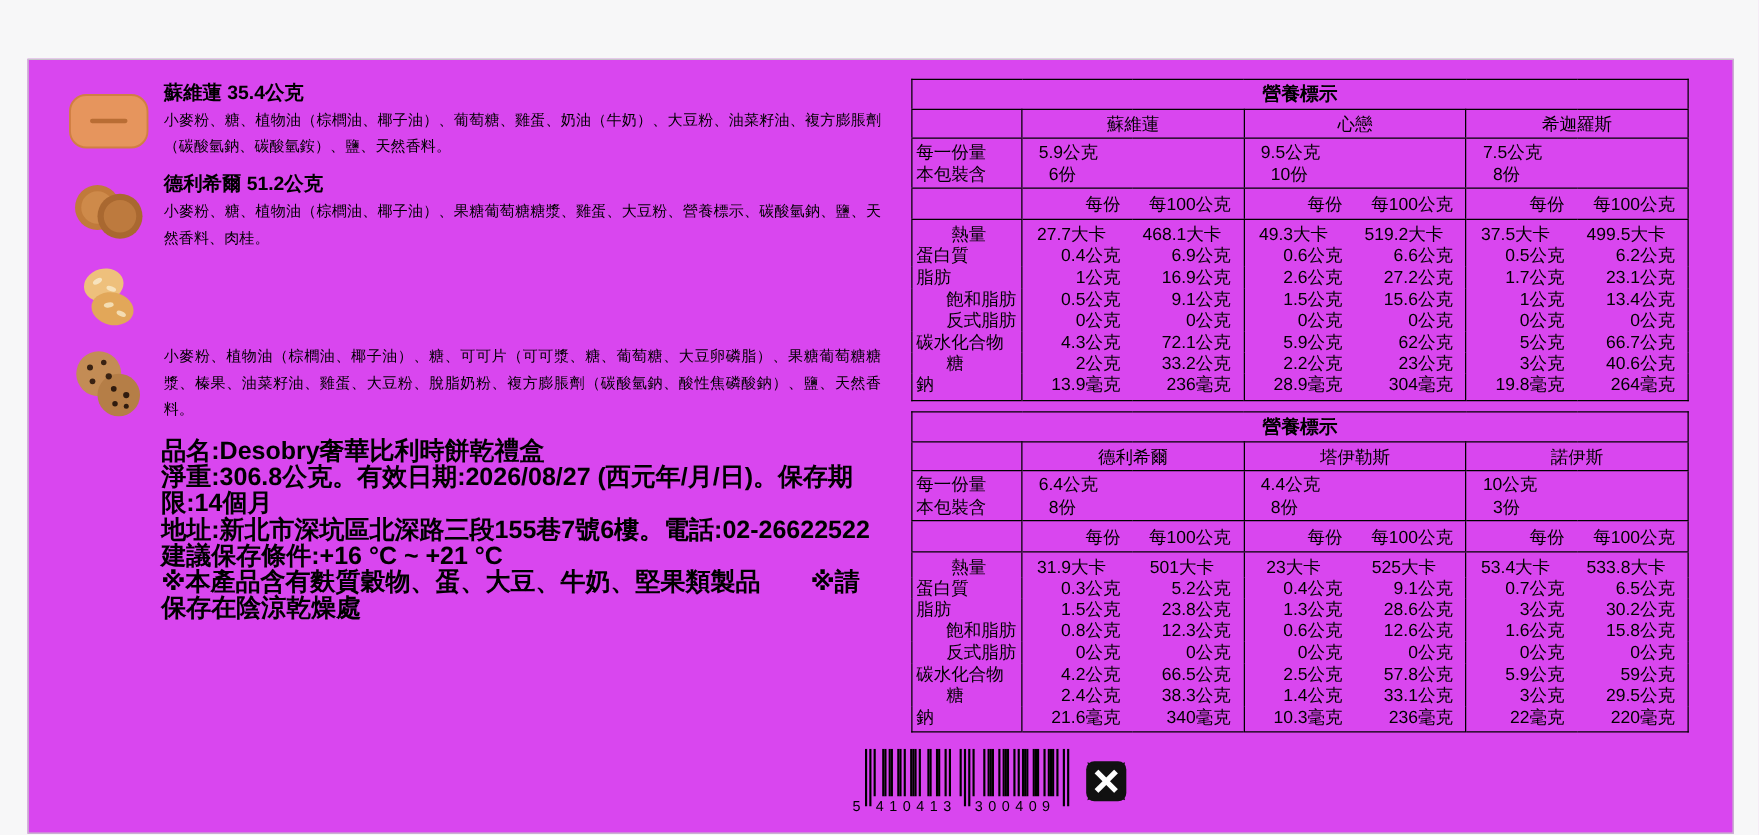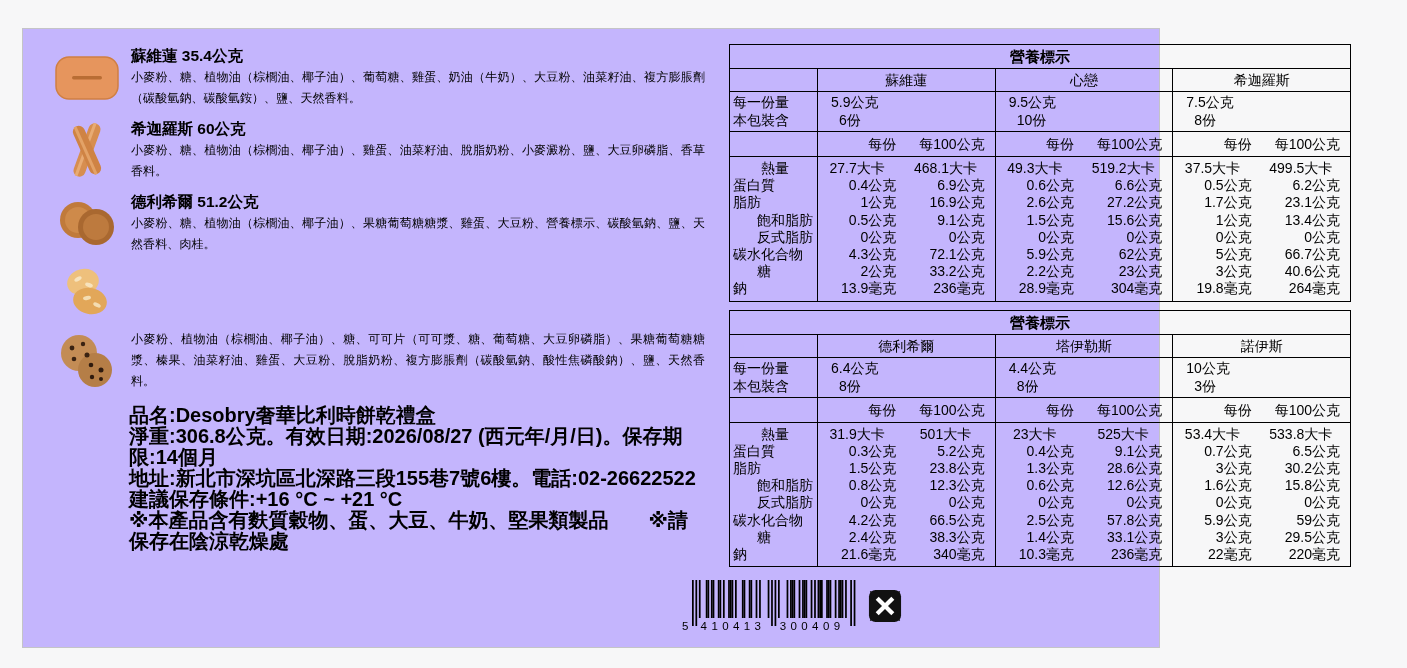--- a/index.html
+++ b/index.html
@@ -1,17 +1,17 @@
 <!DOCTYPE html>
 <html><head>
 <meta charset="utf-8">
 <style>
   html,body{margin:0;padding:0;width:1407px;height:668px;background:#f7f7f8;
     font-family:"Liberation Sans","DejaVu Sans",sans-serif;overflow:hidden;color:#000;}
-  .card{position:absolute;left:22px;top:28px;width:1138px;height:620px;background:#c4b5fd;
+  .card{position:absolute;left:22px;top:47px;width:1365px;height:620px;background:#d946ef;
     border:1px solid #c4c4c7;box-sizing:border-box;}
   
   .left-col{position:absolute;left:22px;top:16px;width:660px;}
   .pblock{display:flex;align-items:center;margin-bottom:9px;}
   .cookie{width:84px;flex:0 0 84px;display:flex;justify-content:center;align-items:center;}
   .ptext{flex:1;padding-left:2px;}
   .pname{font-weight:700;font-size:15.5px;line-height:21px;margin-bottom:1px;}
   .pingr{font-size:12px;line-height:21px;letter-spacing:.1px;text-align:justify;}
   .info{margin-top:13px;margin-left:84px;font-weight:700;font-size:20px;line-height:21px;}
   
@@ -53,38 +53,20 @@
           <rect x="21" y="26" width="30" height="3.5" rx="1.7" fill="#b96d34"></rect>
         </svg>
       </div>
       <div class="ptext">
         <div class="pname">蘇維蓮 35.4公克</div>
         <div class="pingr">小麥粉、糖、植物油（棕櫚油、椰子油）、葡萄糖、雞蛋、奶油（牛奶）、大豆粉、油菜籽油、複方膨脹劑（碳酸氫鈉、碳酸氫銨）、鹽、天然香料。</div>
       </div>
     </div>
 
 
-    <div class="pblock">
-      <div class="cookie">
-        <svg width="58" height="62" viewBox="0 0 58 62">
-          <g transform="rotate(20 29 31)">
-            <rect x="23" y="3" width="12" height="56" rx="6" fill="#d78e50"></rect>
-            <rect x="26" y="3" width="3" height="56" fill="#e8ab74"></rect>
-          </g>
-          <g transform="rotate(-24 29 31)">
-            <rect x="23" y="5" width="12" height="52" rx="6" fill="#cf8344"></rect>
-            <rect x="26" y="5" width="3" height="52" fill="#e3a267"></rect>
-          </g>
-        </svg>
-      </div>
-      <div class="ptext">
-        <div class="pname">希迦羅斯 60公克</div>
-        <div class="pingr">小麥粉、糖、植物油（棕櫚油、椰子油）、雞蛋、油菜籽油、脫脂奶粉、小麥澱粉、鹽、大豆卵磷脂、香草香料。</div>
-      </div>
-    </div>
 
     <div class="pblock">
       <div class="cookie">
         <svg width="62" height="54" viewBox="0 0 62 54">
           <circle cx="22" cy="24" r="18" fill="#c07a3b"></circle>
           <circle cx="22" cy="24" r="13" fill="#ce8a4a"></circle>
           <circle cx="40" cy="31" r="18" fill="#a96830"></circle>
           <circle cx="40" cy="31" r="13" fill="#bd7a3e"></circle>
         </svg>
       </div>

